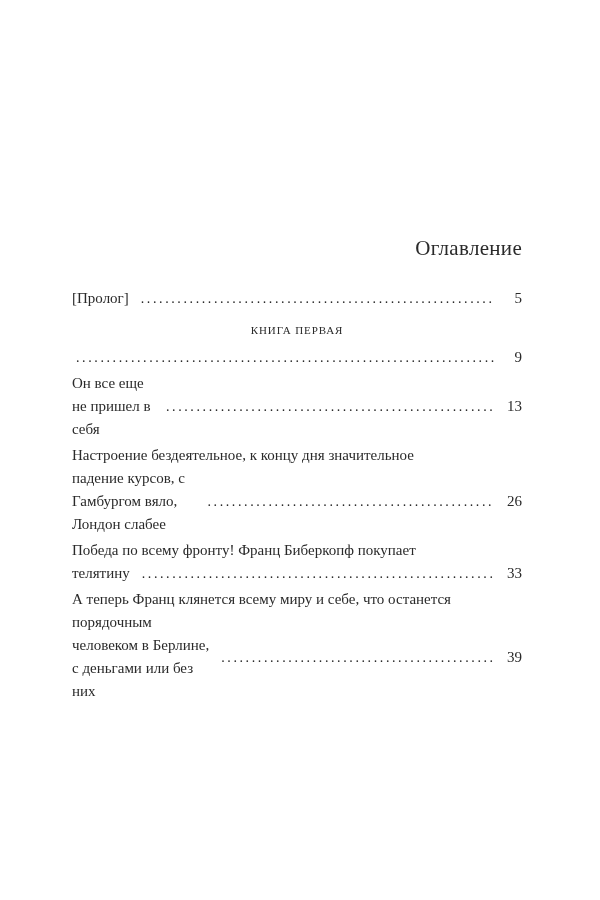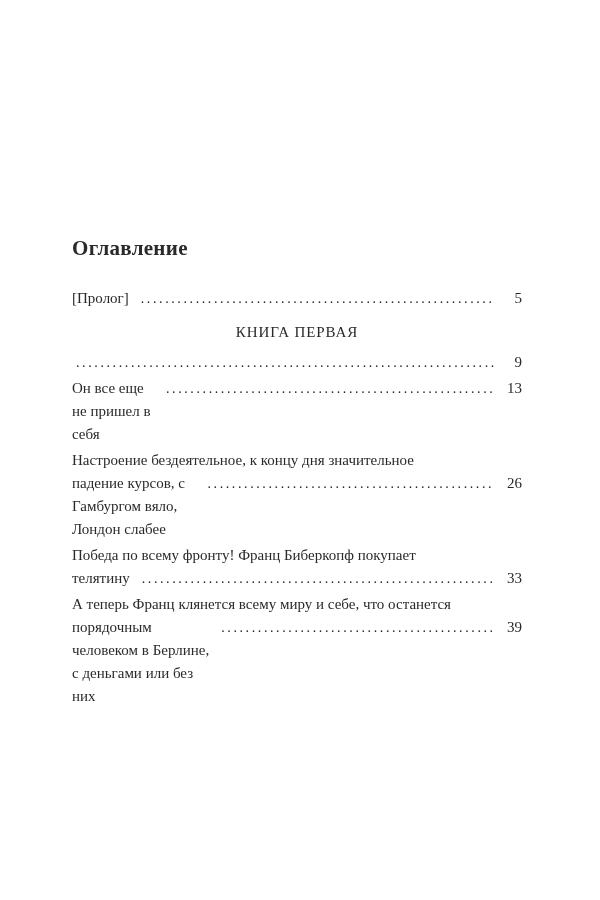--- a/index.html
+++ b/index.html
@@ -10,41 +10,41 @@
     -webkit-font-smoothing: antialiased;
   }
   .page {
     width: 600px;
     height: 900px;
     padding: 236px 78px 0 72px;
     overflow: hidden;
     background: #ffffff;
   }
   .toc-title {
-    text-align: left;
+    text-align: right;
     font-size: 21px;
-    font-weight: 700;
+    font-weight: 400;
     letter-spacing: 0.3px;
     margin-bottom: 26px;
   }
   .section-heading {
     text-align: center;
-    font-size: 15px;
+    font-size: 11px;
     font-weight: 400;
     letter-spacing: 0.9px;
     margin: 14px 0 10px 0;
   }
   .entry {
     font-size: 15px;
     line-height: 23px;
     margin-bottom: 3px;
   }
   .lastline {
     display: flex;
-    align-items: flex-start;
+    align-items: center;
     gap: 8px;
   }
   .text { flex: 0 1 auto; }
   .dots {
     flex: 1 1 auto;
     overflow: hidden;
     white-space: nowrap;
     margin: 0 3px 0 4px;
     min-width: 12px;
   }

